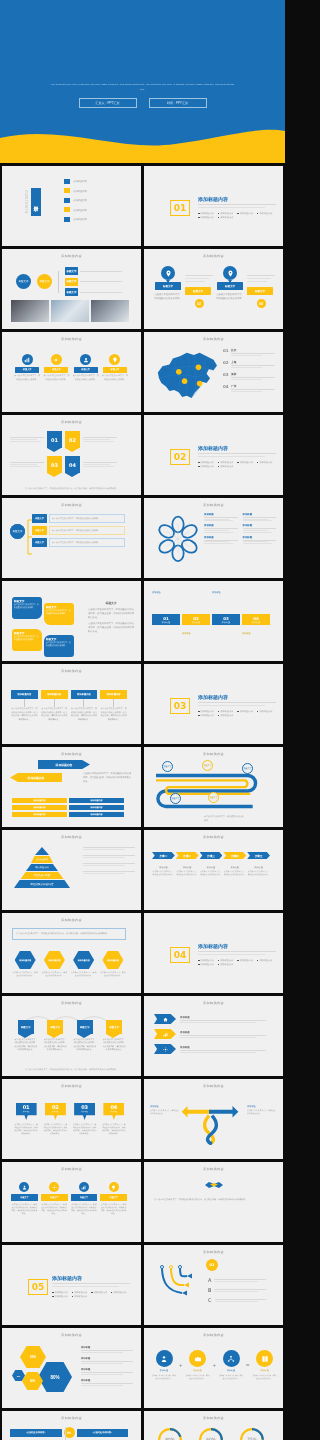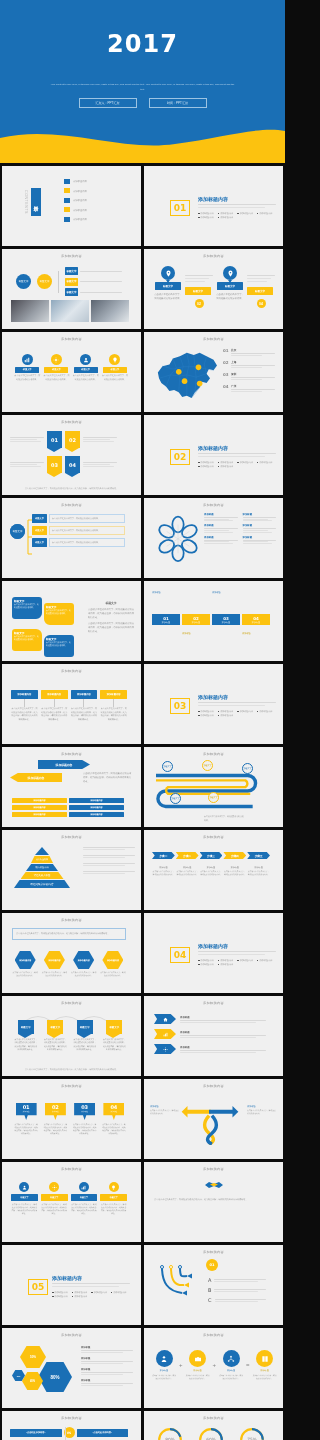--- a/index.html
+++ b/index.html
@@ -119,21 +119,20 @@
     text-align: center; font-size: 2.1px; color: #a8a8a8; line-height: 1.8; }
 
   svg { display: block; }
 </style>
 </head>
 <body>
 
 <div class="page">
 
   <div class="cover">
-    <div class="cover-year">2017</div>
     <div class="cover-sub">Your content to play here, or through your copy, paste in this box, and select and the text. Your content to play here, or through your copy, paste in this box, and select and the text.</div>
     <div class="cover-btns">
       <div class="cover-btn">汇报人：PPT汇报</div>
       <div class="cover-btn">时间：PPT汇报</div>
     </div>
     <svg class="wave" viewBox="0 0 285 34" preserveAspectRatio="none">
       <path d="M0,16 C60,2 120,30 175,22 C225,15 260,4 285,9 L285,34 L0,34 Z" fill="#fcc20f"></path>
     </svg>
   </div>
   <div class="yellowbar"></div>

